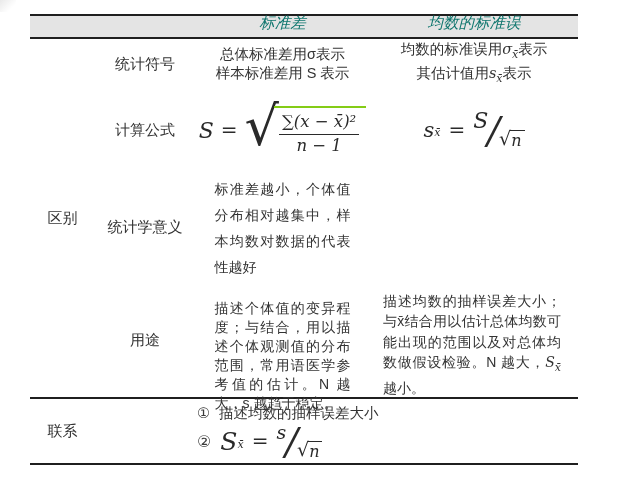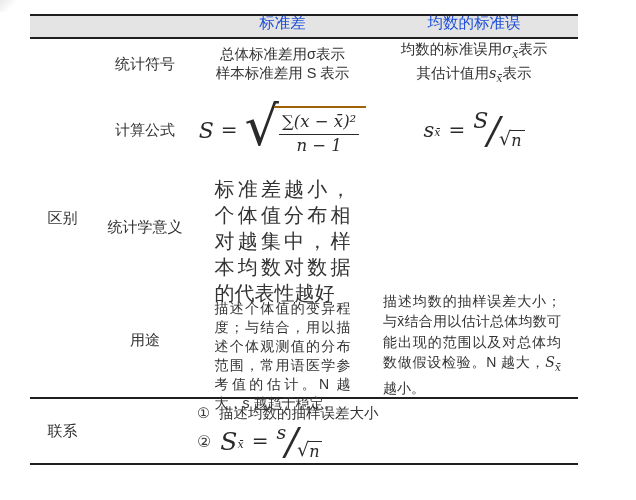--- a/index.html
+++ b/index.html
@@ -12,51 +12,51 @@
   .artifact{position:absolute;left:0;top:0;width:16px;height:12px;
     background:linear-gradient(135deg,#e9e9e9 0%,rgba(255,255,255,0) 70%);}
   .tbl{position:absolute;left:30px;top:14px;width:548px;
     display:grid;
     grid-template-columns:65px 100px 175px 208px;
     grid-template-rows:23px 50px 82px 112px 114px 2px 64px;
     border-top:2.5px solid var(--line);
     border-bottom:2.5px solid var(--line);}
   .head-bg{grid-area:1/1/2/5;background:var(--headerBg);border-bottom:2px solid var(--line);}
   .cell{position:relative;z-index:1;}
-  .hcell{display:flex;align-items:center;justify-content:center;font-size:15.5px;color:#1d4ed8;padding-bottom:8px;}
+  .hcell{display:flex;align-items:center;justify-content:center;font-size:15.5px;color:#0f766e;padding-bottom:8px;font-style:italic;}
   .h3{grid-area:1/3/2/4;} .h4{grid-area:1/4/2/5;}
   .gdiff{grid-area:2/1/6/2;display:flex;align-items:center;justify-content:center;font-size:15px;}
   .gconn{grid-area:7/1/8/2;display:flex;align-items:center;justify-content:center;font-size:15px;}
   .rlabel{display:flex;align-items:center;justify-content:center;font-size:15px;grid-column:2;}
   .lr2{grid-row:2;} .lr3{grid-row:3;} .lr4{grid-row:4;} .lr5{grid-row:5;}
   .ccell{display:flex;flex-direction:column;align-items:center;justify-content:center;font-size:14.5px;}
   .c3{grid-column:3;} .c4{grid-column:4;}
   .r2{grid-row:2;} .r3{grid-row:3;} .r4{grid-row:4;} .r5{grid-row:5;}
   .ln{line-height:19.5px;white-space:nowrap;}
-  .para{font-size:20px;text-align:justify;}
+  .para{font-size:14px;text-align:justify;}
   .p-meaning-sd{width:136px;line-height:26px;padding-top:5px;margin:0 auto;}
   .p-meaning-se{width:178px;line-height:22.4px;padding-top:5px;margin-left:13px;}
   .p-usage-sd{width:136px;line-height:19px;padding-top:5px;margin:11px auto;font-size:14px;}
   .p-usage-se{width:178px;line-height:20.4px;padding-top:8px;margin-left:13px;font-size:14px;}
   .tcell{display:block;}
   .sep{grid-area:6/1/7/5;background:var(--line);height:1.6px;align-self:center;}
   .conn-body{grid-area:7/3/8/5;display:flex;flex-direction:column;padding:5px 0 0 2px;}
   .conn-line1{display:flex;align-items:center;font-size:14.5px;line-height:18px;}
   .marker{margin-right:9px;color:#3a3a3a;}
   .conn-line2{display:flex;align-items:center;margin-top:3px;}
   
   .math{font-family:"DejaVu Serif","Liberation Serif",serif;font-style:italic;color:#2a2a2a;}
   .msym{font-family:"DejaVu Serif","Liberation Serif",serif;font-style:italic;}
   sub.msub{font-size:11px;font-family:"DejaVu Serif","Liberation Serif",serif;font-style:italic;}
   .f1{display:flex;align-items:center;justify-content:center;}
   .f1 .lhs{font-size:22px;}
   .f1 .eq{font-size:20px;margin:0 7px;font-style:normal;}
   .sqrt{display:inline-flex;align-items:flex-start;}
   .rad{font-style:normal;font-size:54px;line-height:46px;margin-right:-5px;}
-  .radicand{border-top:2px solid #a16207;padding:4px 7px 0 5px;margin-top:2px;}
+  .radicand{border-top:2px solid #84cc16;padding:4px 7px 0 5px;margin-top:2px;}
   .frac{display:flex;flex-direction:column;align-items:center;font-size:16.5px;line-height:1.2;}
   .fnum{border-bottom:1.6px solid #2a2a2a;padding:0 3px 2px;}
   .fden{padding-top:1px;}
   .fs{display:inline-flex;align-items:center;}
   .fsL{font-size:21px;}
   .fsSub{font-size:12px;transform:translateY(3px);}
   .fsEq{font-size:20px;margin:0 8px;font-style:normal;}
   .fsN{font-size:22px;transform:translateY(-9px);}
   .fslash{font-size:38px;line-height:0.85;margin:0 -1px;}
   .fsD{display:inline-flex;align-items:flex-start;transform:translateY(10px);font-size:16px;}

